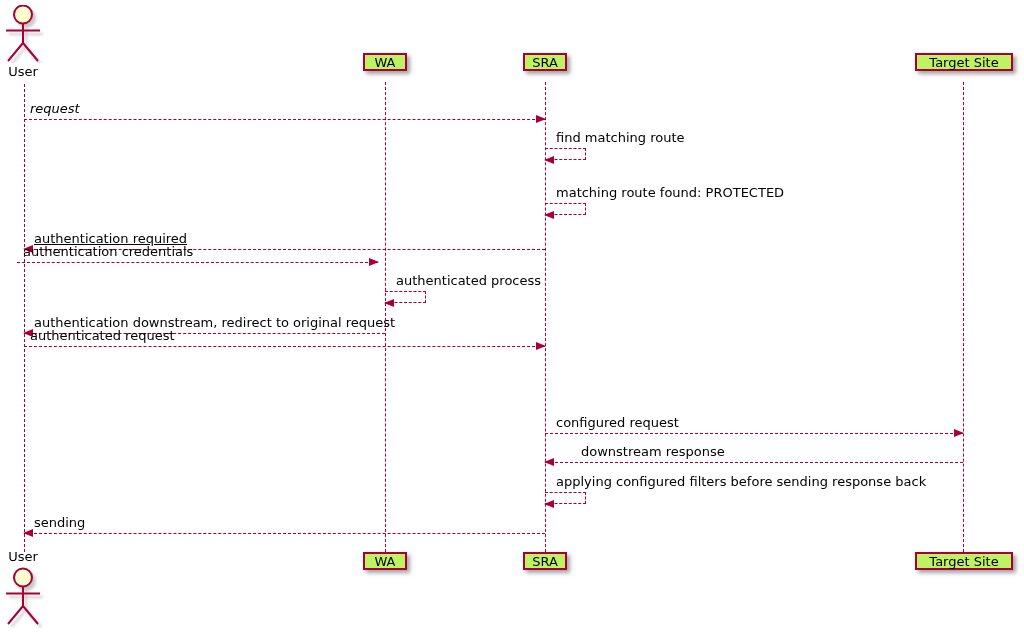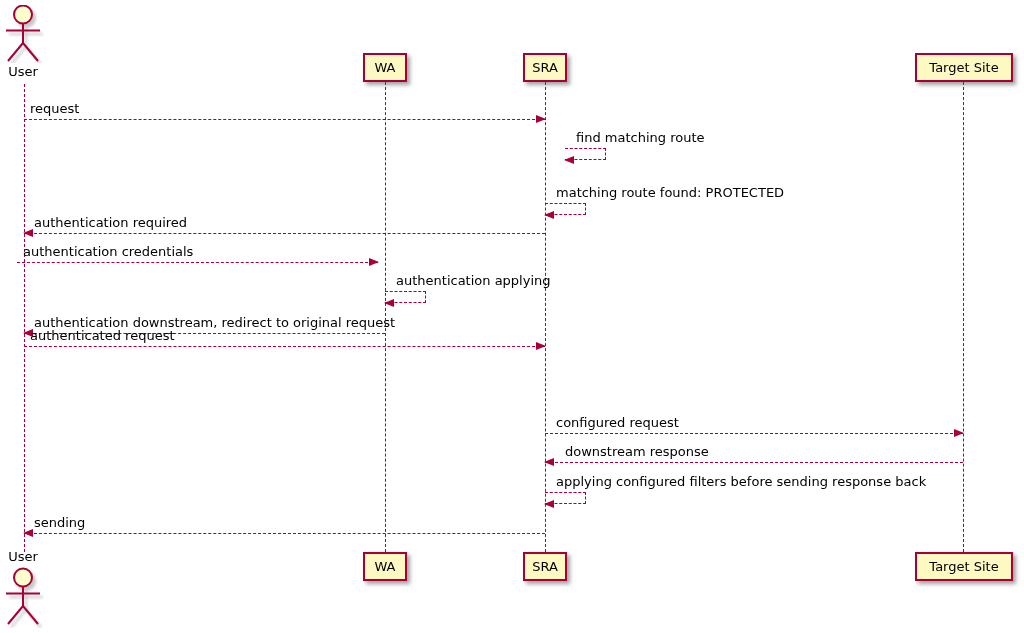--- a/index.html
+++ b/index.html
@@ -3,22 +3,22 @@
 <meta charset="utf-8">
 <style>
   html,body { margin:0; padding:0; background:#ffffff; }
   #canvas {
     position:relative; width:1024px; height:633px; background:#ffffff;
     font-family:"DejaVu Sans", sans-serif; font-size:13px; color:#000;
     overflow:hidden;
   }
   .lifeline { position:absolute; width:0; border-left:1px dashed #A80036; }
   .participant {
-    position:absolute; height:29px; box-sizing:border-box;
-    background:#fef9c3; border:2px solid #A80036;
+    position:absolute; height:18px; box-sizing:border-box;
+    background:#bef264; border:2px solid #A80036;
     box-shadow:3px 3px 4px rgba(90,90,90,0.55);
     display:flex; align-items:center; justify-content:center;
     white-space:nowrap; padding:0 5px;
   }
   .actor { position:absolute; }
   .actor-label { position:absolute; width:46px; text-align:center; white-space:nowrap; }
   .msg { position:absolute; }
   .msg-label { display:block; white-space:nowrap; line-height:14px; margin-bottom:3px; }
   .msg-line { position:relative; height:0; border-top:1px dashed #A80036; }
   .ah-right {
@@ -32,21 +32,21 @@
     border-color:transparent #A80036 transparent transparent;
   }
   .self-loop {
     position:relative; width:41px; height:12px; box-sizing:border-box;
     border:1px dashed #A80036; border-left:none; margin-top:3px;
   }
   .self-loop .ah-left { top:auto; left:-1px; bottom:-5px; }
   .ml6  { margin-left:6px; }
   .ml10 { margin-left:10px; }
   .ml11 { margin-left:11px; }
-  .ml20 { margin-left:20px; }
+  .ml20 { margin-left:36px; }
 </style>
 </head>
 <body>
 
 <div id="canvas">
 
   <div class="lifeline" style="left:24px; top:84px; height:468px;"></div>
   <div class="lifeline" style="left:385px; top:82px; height:470px;"></div>
   <div class="lifeline" style="left:545px; top:82px; height:470px;"></div>
   <div class="lifeline" style="left:963px; top:82px; height:470px;"></div>
@@ -67,57 +67,57 @@
         <path d="M21 18.5 V38 M4 25.5 H38 M21 38 L6 56 M21 38 L36 56"></path>
       </g>
     </svg>
   </div>
   <div class="actor-label" style="left:0px; top:64px;">User</div>
 
   <div class="participant" style="left:363px; top:53px; width:44px;">WA</div>
   <div class="participant" style="left:523px; top:53px; width:44px;">SRA</div>
   <div class="participant" style="left:915px; top:53px; width:98px;">Target Site</div>
 
-  <div class="msg" style="left:24px; top:102px; width:521px;">
+  <div class="msg" style="left:24px; top:102px; width:521px;font-style:italic;">
     <span class="msg-label ml6">request</span>
     <div class="msg-line">
         <div class="ah-right"></div>
       </div>
   </div>
 
-  <div class="msg" style="left:545px; top:131px;padding-left:20px;">
+  <div class="msg" style="left:545px; top:131px;">
     <span class="msg-label ml11">find matching route</span>
     <div class="self-loop">
         <div class="ah-left"></div>
       </div>
   </div>
 
   <div class="msg" style="left:545px; top:186px;">
     <span class="msg-label ml11">matching route found: PROTECTED</span>
     <div class="self-loop">
         <div class="ah-left"></div>
       </div>
   </div>
 
-  <div class="msg" style="left:24px; top:216px; width:521px;">
+  <div class="msg" style="left:24px; top:232px; width:521px;text-decoration:underline;">
     <span class="msg-label ml10">authentication required</span>
     <div class="msg-line">
         <div class="ah-left"></div>
       </div>
   </div>
 
   <div class="msg" style="left:17px; top:245px; width:361px;">
     <span class="msg-label ml6">authentication credentials</span>
     <div class="msg-line">
         <div class="ah-right"></div>
       </div>
   </div>
 
   <div class="msg" style="left:385px; top:274px;">
-    <span class="msg-label ml11">authentication applying</span>
+    <span class="msg-label ml11">authenticated process</span>
     <div class="self-loop">
         <div class="ah-left"></div>
       </div>
   </div>
 
   <div class="msg" style="left:24px; top:316px; width:361px;">
     <span class="msg-label ml10">authentication downstream, redirect to original request</span>
     <div class="msg-line">
         <div class="ah-left"></div>
       </div>

